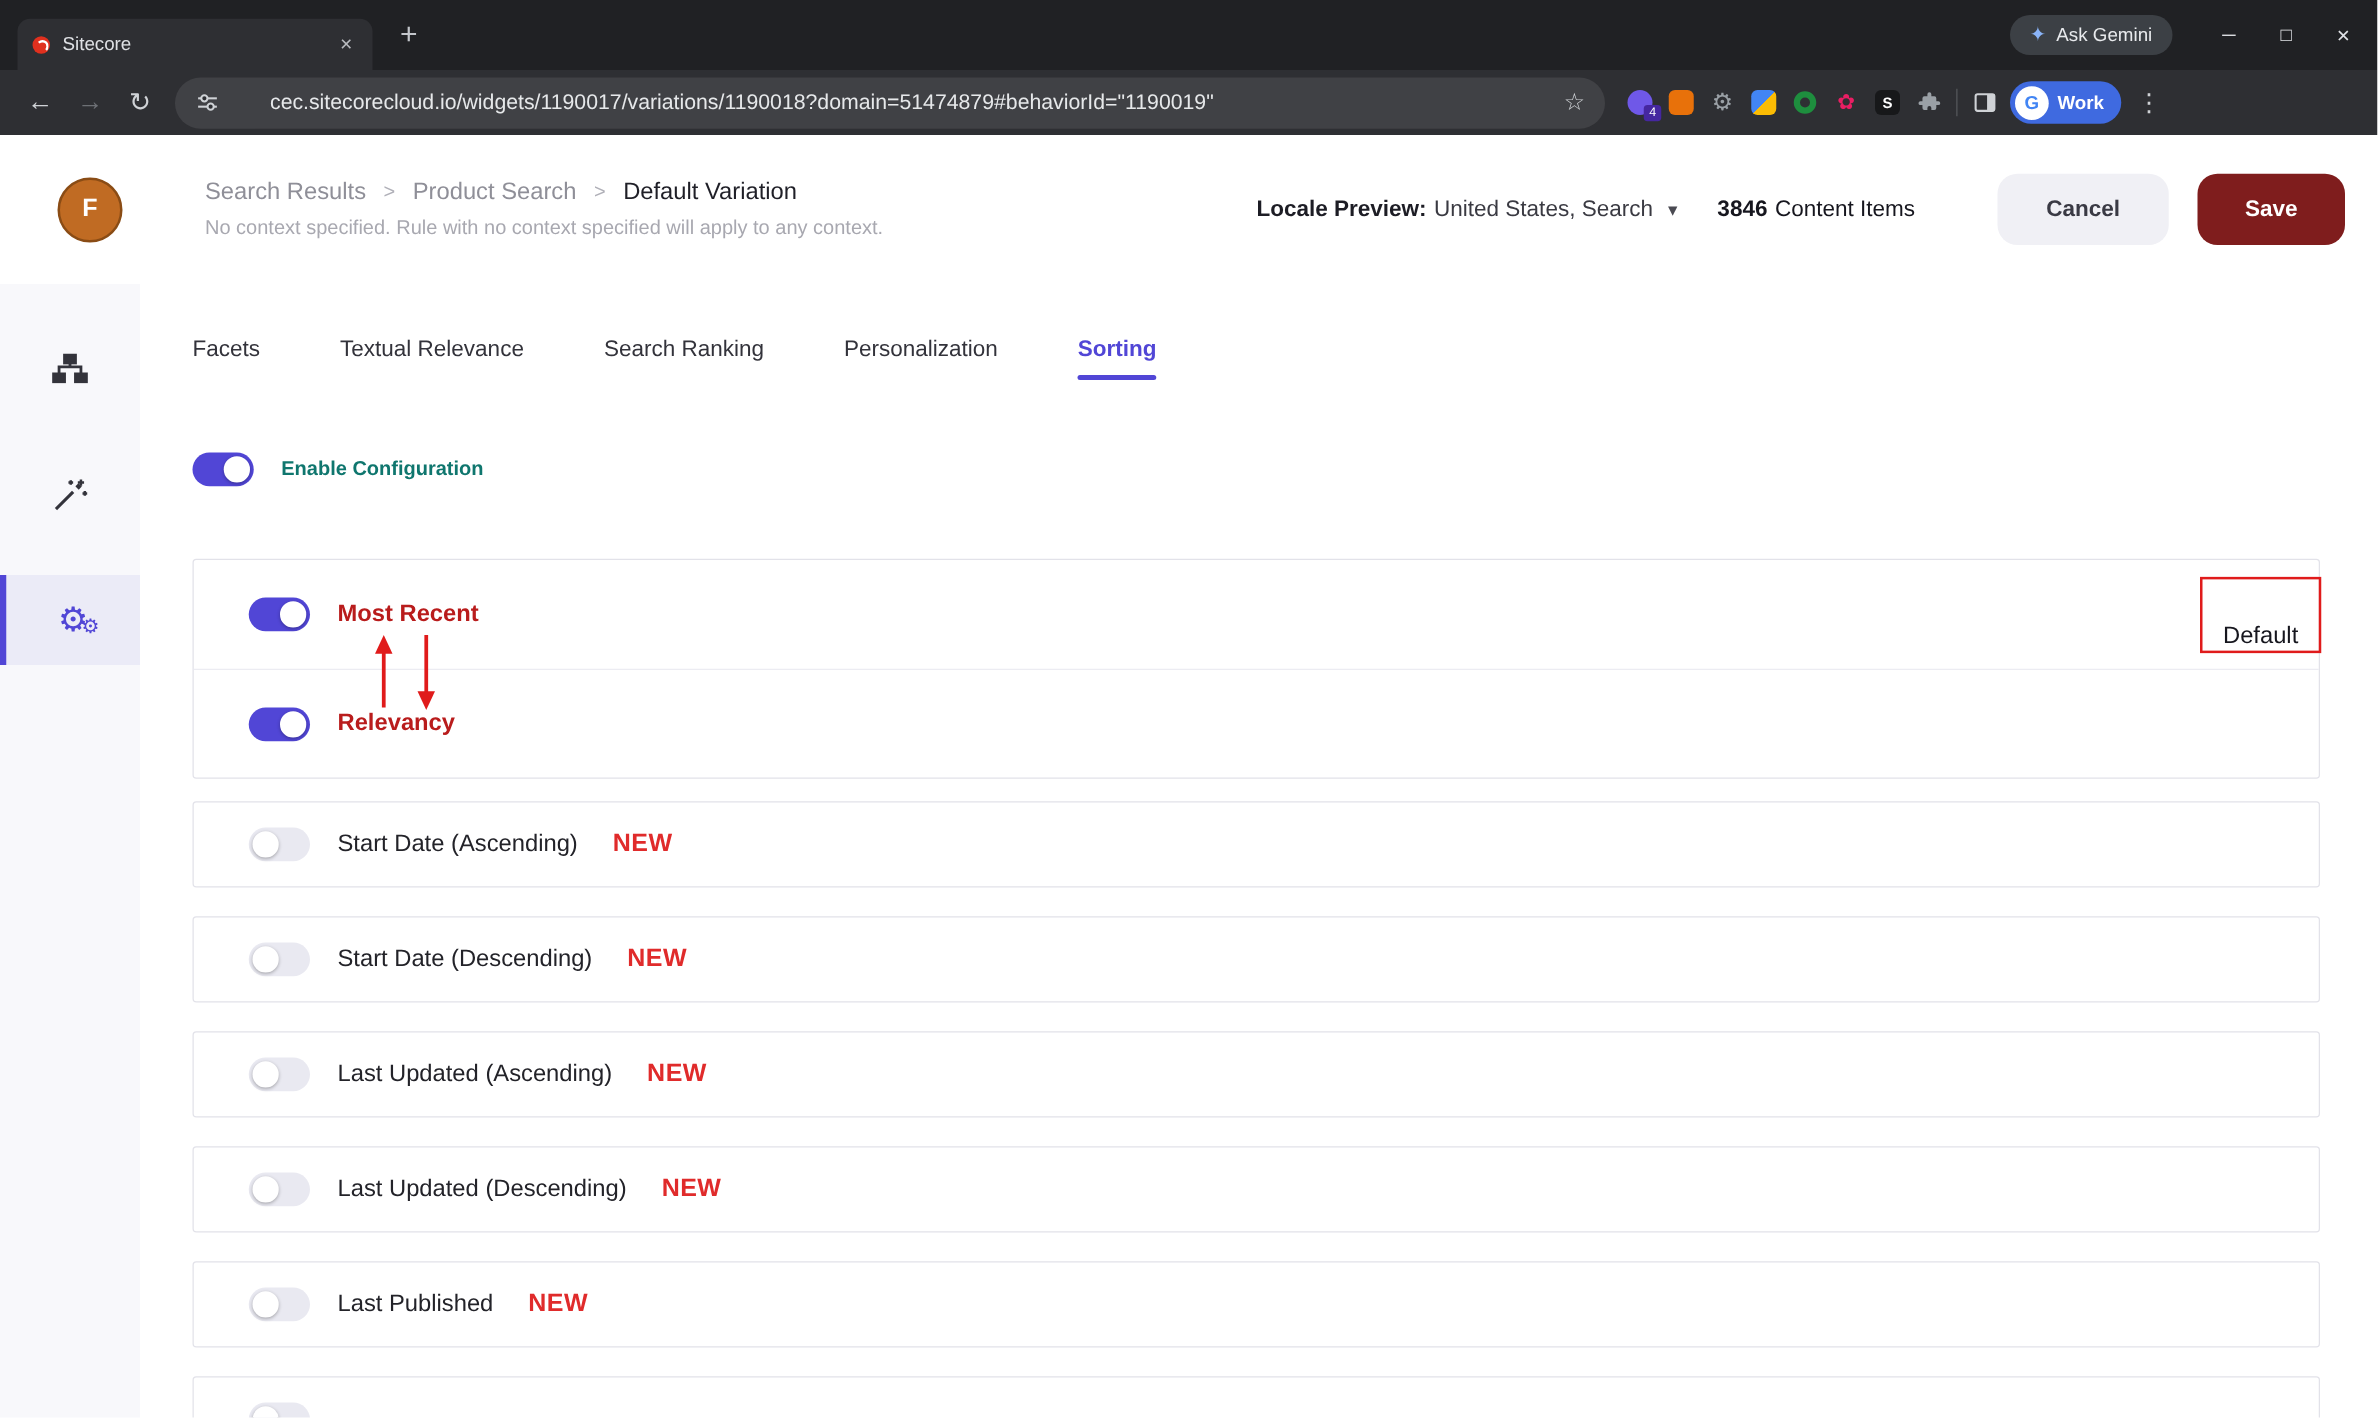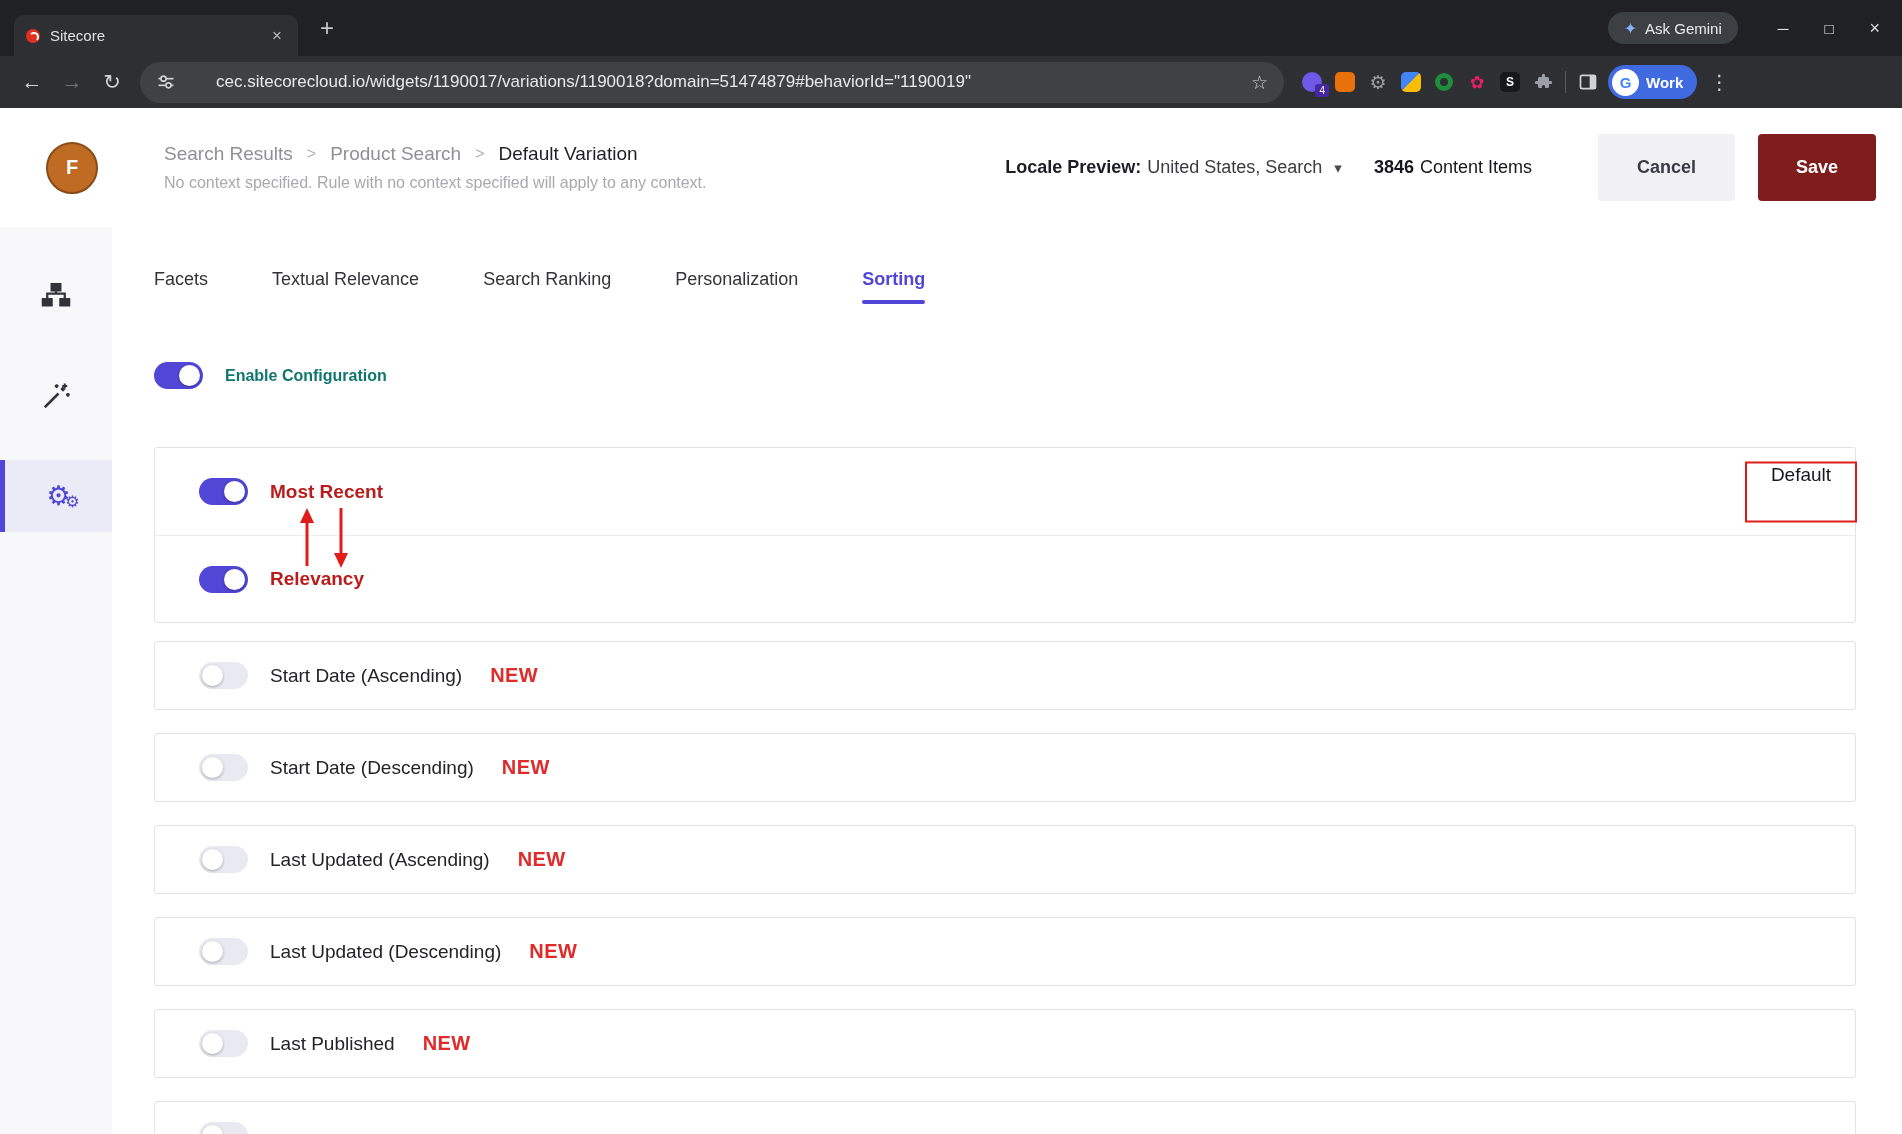--- a/index.html
+++ b/index.html
@@ -58,21 +58,21 @@
   .breadcrumb { display:flex; align-items:center; gap:14px; font-size:19px; color:#8f8f98; }
   .breadcrumb .current { color:#1f1f27; }
   .breadcrumb .sep { color:#b0b0b8; font-size:16px; }
   .context-note { margin-top:9px; font-size:16px; color:#a8a8b0; }
   .header-right { margin-left:auto; display:flex; align-items:center;justify-content:flex-end; }
   .locale { font-size:18px; color:#3a3a42; display:flex; align-items:center; }
   .locale b { color:#1d1d25; font-weight:700; margin-right:6px; }
   .chev { margin-left:12px; color:#4a4a52; font-size:15px; }
   .items-count { margin-left:32px; font-size:18px; color:#16161e; }
   .items-count b { font-weight:700; margin-right:6px; }
-  .btn { height:67px; border-radius:4px; display:flex; align-items:center; justify-content:center;
+  .btn { height:57px; border-radius:16px; display:flex; align-items:center; justify-content:center;
     font-size:18px; font-weight:600; border:none; }
   .btn-cancel { width:137px; margin-left:66px; background:#f0f0f5; color:#3a3a44; }
   .btn-save { width:118px; margin-left:23px; background:#7f1d1d; color:#fff; }
 
   
   .page-body { display:flex; height:912px; overflow:hidden; }
   .rail { width:112px; background:#f8f8fb; flex:none; }
   .rail-item { width:112px; height:72px; display:flex; align-items:center; justify-content:center; color:#33333b; }
   .rail-item.first { margin-top:33px; }
   .rail-item + .rail-item { margin-top:28px; }
@@ -104,21 +104,21 @@
   .card.single { height:69px; margin-top:23px; display:flex; align-items:center; padding:0 44px; }
   .card.single.first-single { margin-top:18px; }
   .card.group { position:relative; }
   .group .row { height:87px; display:flex; align-items:center; padding:0 44px; position:relative; }
   .group .row + .row { border-top:1px solid #ececf2; }
   .row-label { margin-left:22px; font-size:19px; color:#232329; }
   .row-label.bold { font-weight:700; color:#b91c1c; }
   .new-badge { margin-left:28px; font-size:20px; font-weight:700; letter-spacing:.4px; color:#e02b2b; }
 
   .default-box { position:absolute; right:-2px; top:50%; transform:translateY(-50%);
-    width:112px; height:61px; border:2px solid #e01b1b; display:flex; align-items:flex-start; justify-content:center;
+    width:97px; height:61px; border:2px solid #e01b1b; display:flex; align-items:flex-end; justify-content:center;
     font-size:19px; color:#16161e; background:transparent; }
   .annotation-arrows { position:absolute; left:138px; top:56px; pointer-events:none; }
 
   svg.lineicon { display:block; }
 </style>
 </head>
 <body>
 
 <div class="titlebar">
   <div class="tab">

